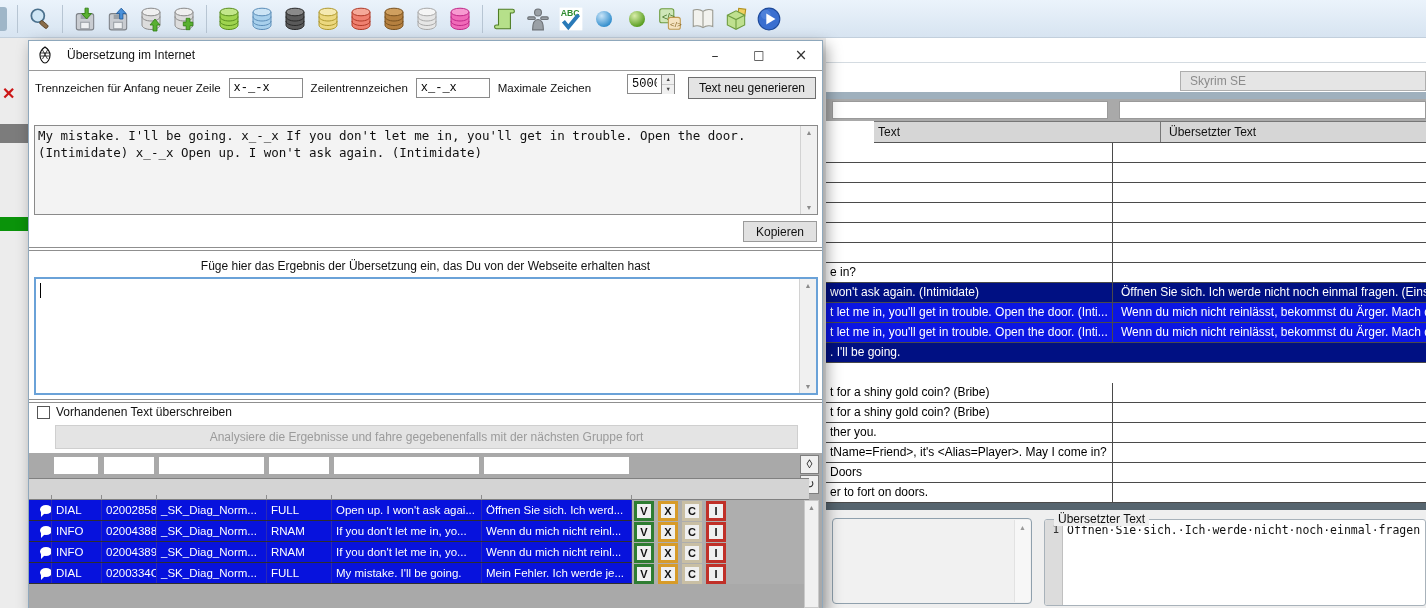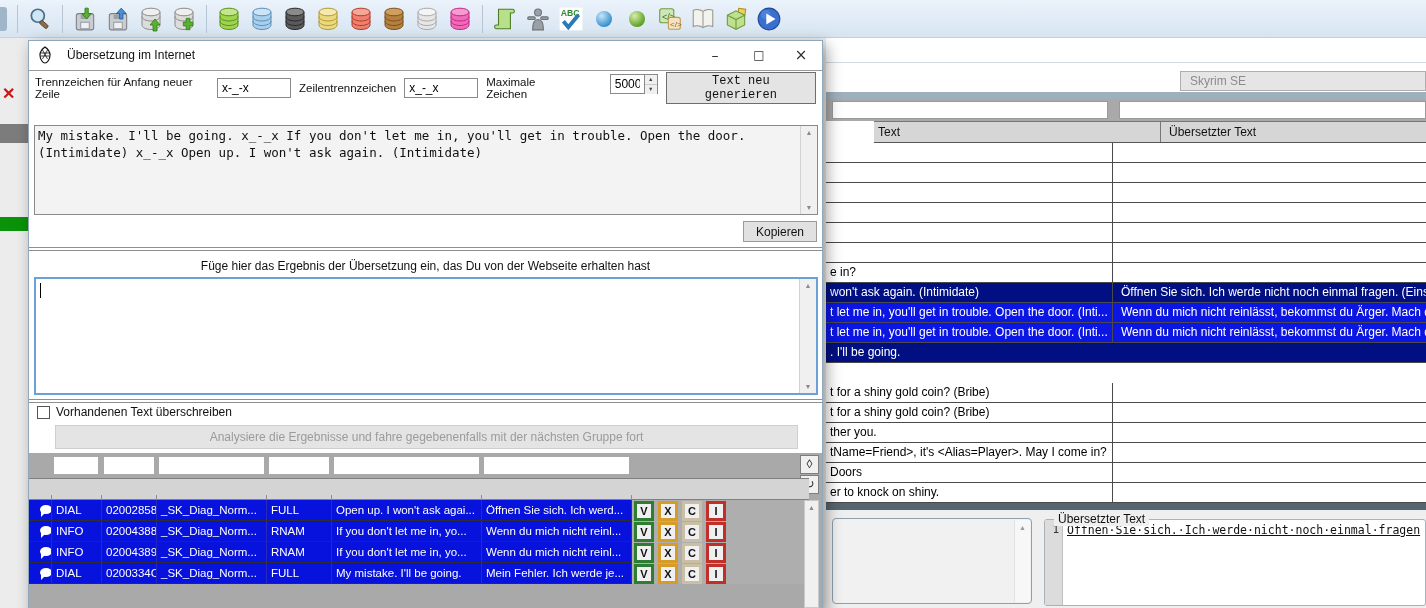--- a/index.html
+++ b/index.html
@@ -60,47 +60,47 @@
   .mini-scroll::before { content:"▲"; display:block; text-align:center; font-size:7px; color:#9a9a9a; margin-top:4px; }
   .bg-group { position:absolute; left:218px; top:2px; width:382px; height:94px; }
   .bg-glabel { position:absolute; top:0; left:10px; background:#efefef; padding:0 4px; font-size:12px;
                color:#111; z-index:2; }
   .bg-gbox { position:absolute; left:0; top:7px; right:0; bottom:0; border:1px solid #a8b2ba;
              border-radius:3px; background:#fff; overflow:hidden; }
   .ed-gutter { position:absolute; left:0; top:0; bottom:0; width:18px; background:#dcdcdc;
                border-right:1px solid #c0c0c0; font-family:"DejaVu Sans Mono", monospace; font-size:11px;
                color:#333; text-align:right; padding:3px 3px 0 0; }
   .ed-text { position:absolute; left:22px; top:3px; right:0; font-family:"DejaVu Sans Mono", monospace;
-             font-size:11.5px; color:#111; white-space:nowrap; overflow:hidden;text-decoration:underline; }
+             font-size:11.5px; color:#111; white-space:nowrap; overflow:hidden; }
 
   
   .dialog { position:absolute; left:28px; top:40px; width:795px; height:572px; background:#fff;
             border:1px solid #8fa8bc; box-shadow:4px 5px 14px rgba(0,0,0,.38); }
   .titlebar { position:absolute; left:0; top:0; width:100%; height:30px; background:#fff;
               border-bottom:1px solid #9a9a9a; }
   .app-icon { position:absolute; left:9px; top:5px; }
   .dlg-title { position:absolute; left:38px; top:7px; font-size:12px; color:#111; }
   .winbtn { position:absolute; top:0; width:34px; height:29px; border:none; background:transparent;
             font-size:14px; color:#333; text-align:center; line-height:29px; padding:0;
             font-family:"DejaVu Sans", sans-serif; }
   .win-min { right:90px; } .win-max { right:46px; font-size:12px; } .win-close { right:4px; font-size:15px; }
 
   .params { position:absolute; left:0; top:32px; width:100%; height:30px; display:flex;
             align-items:center; padding:0 6px; gap:8px; font-size:11.5px; color:#111; }
   .params input { height:20px; border:1px solid #8a8a8a; font-size:12px; padding:0 4px;
-                  font-family:Liberation Sans, sans-serif; }
+                  font-family:Liberation Mono, monospace; }
   .inp-sep { width:74px; }
   .spinner { display:flex; height:28px;padding-left:28px; }
   .spinner input { width:34px; border-right:none; }
   .spin-btns { width:14px; height:20px; border:1px solid #8a8a8a; display:flex; flex-direction:column; }
   .spin-btns span { flex:1; font-size:5.5px; color:#444; text-align:center; line-height:9px;
                     background:#f0f0f0; }
   .spin-btns span + span { border-top:1px solid #c9c9c9; }
-  .regen-btn { margin-left:auto; height:32px; padding:0 10px; font-size:12px; color:#111;
-               background:#e4e4e4; border:1px solid #6e6e6e; font-family:Liberation Mono, monospace; }
+  .regen-btn { margin-left:auto; height:22px; padding:0 10px; font-size:12px; color:#111;
+               background:#e4e4e4; border:1px solid #6e6e6e; font-family:Liberation Sans, sans-serif; }
 
   .sec-label { position:absolute; left:0; width:100%; text-align:center; font-size:12px; color:#111; }
   .lbl-copy { top:66px; } .lbl-paste { top:218px; }
 
   .ta { position:absolute; left:5px; width:784px; background:#f3f3f3; border:1px solid #8a8a8a; }
   .ta1 { top:84px; height:90px; }
   .ta2 { top:236px; height:118px; background:#fff; border:2px solid #6aa2d8; }
   .ta-text { position:absolute; left:3px; top:1px; right:20px; font-family:"DejaVu Sans Mono", monospace;
              font-size:12.5px; line-height:17px; color:#111; word-wrap:break-word; }
   .vscroll { position:absolute; right:0; top:0; bottom:0; width:17px; background:#f0f0f0;
@@ -397,21 +397,21 @@
         </div>
       <div class="bg-row" style="top:300px">
           <div class="bg-c-left">tName=Friend&gt;, it's &lt;Alias=Player&gt;. May I come in?</div>
           <div class="bg-c-right"></div>
         </div>
       <div class="bg-row" style="top:320px">
           <div class="bg-c-left">Doors</div>
           <div class="bg-c-right"></div>
         </div>
       <div class="bg-row" style="top:340px">
-          <div class="bg-c-left">er to knock on shiny.</div>
+          <div class="bg-c-left">er to fort on doors.</div>
           <div class="bg-c-right"></div>
         </div>
     </div>
     <div class="bg-splitter"></div>
     <div class="bg-bottom">
       <div class="bg-panel-left">
         <div class="mini-scroll"></div>
       </div>
       <div class="bg-group">
         <span class="bg-glabel">Übersetzter Text</span>

